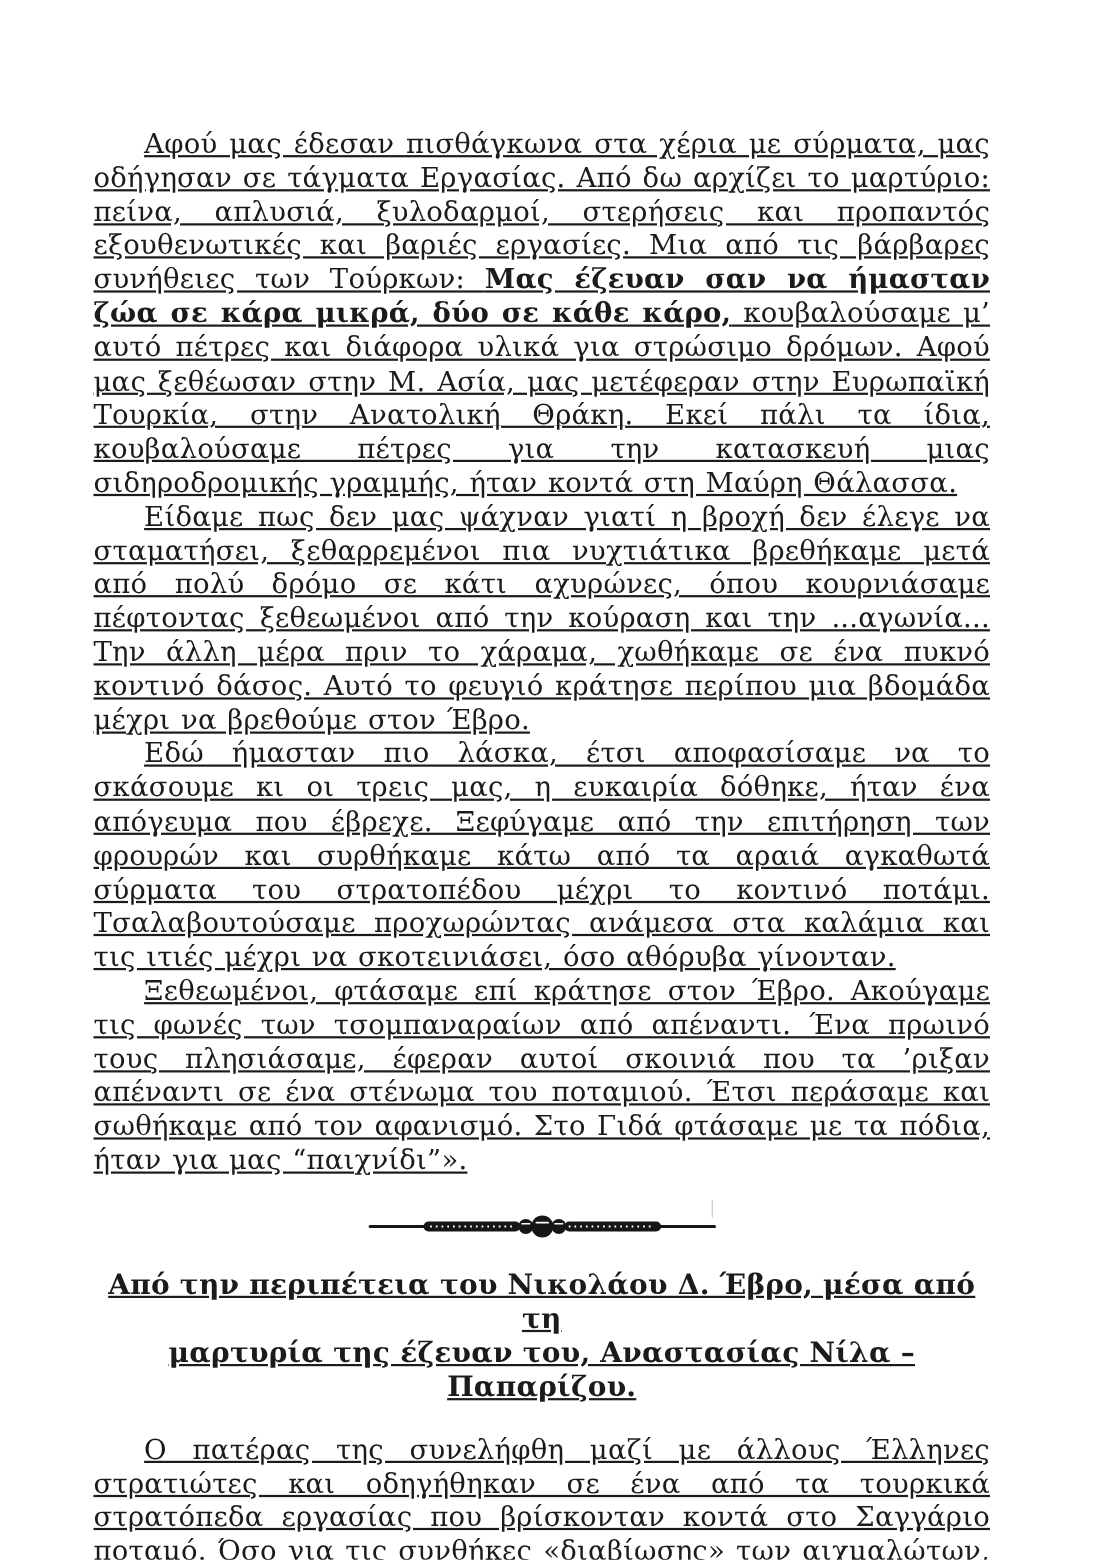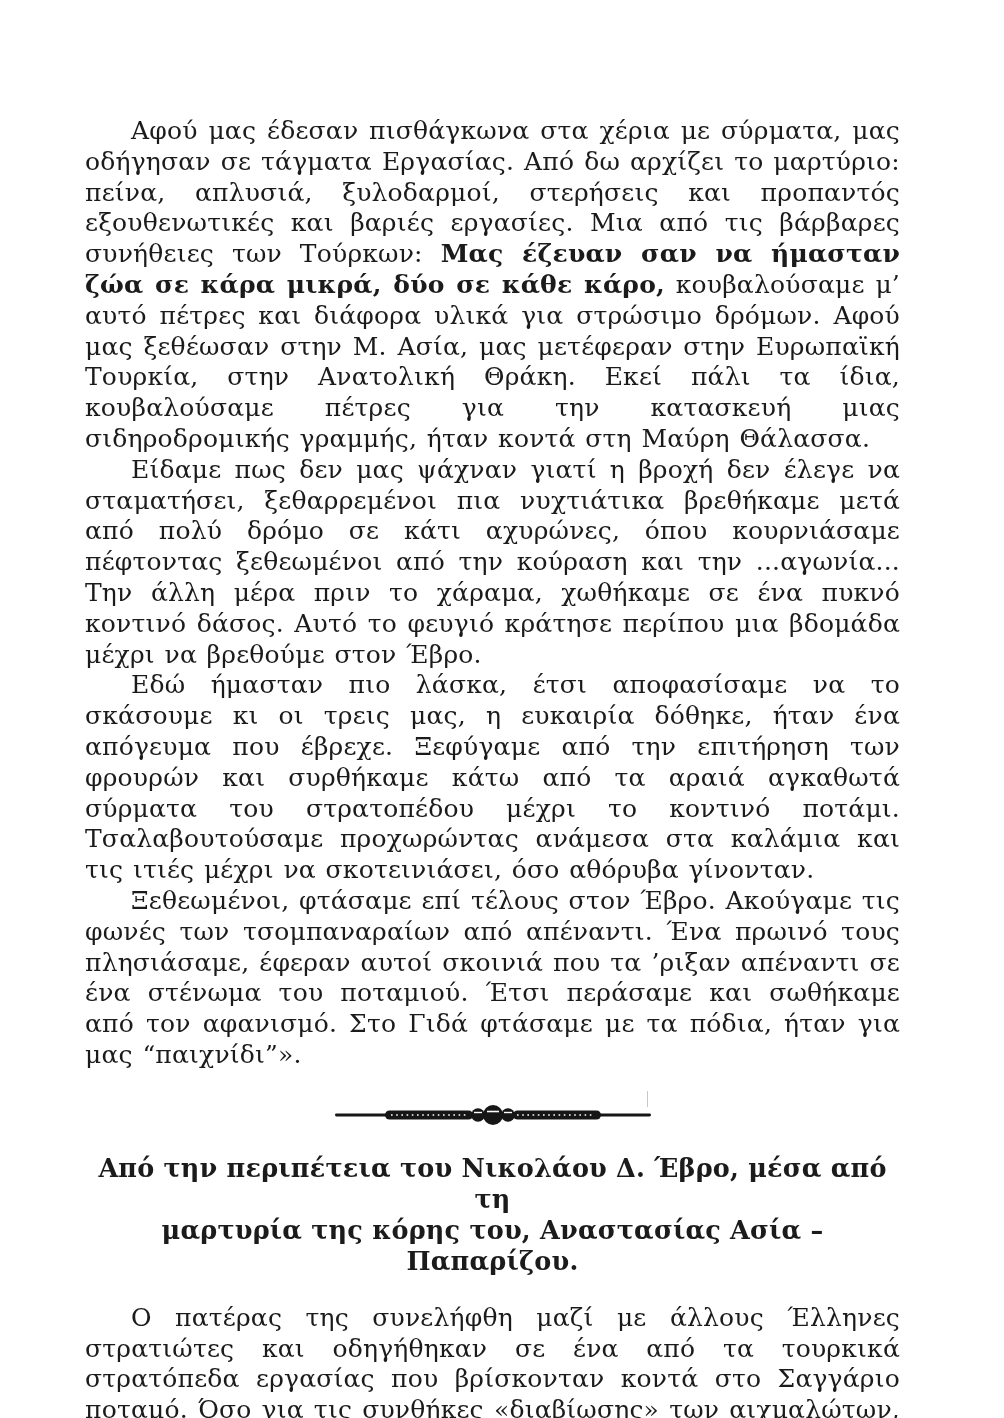--- a/index.html
+++ b/index.html
@@ -11,20 +11,21 @@
     height: 1418px;
     font-family: "DejaVu Serif", "Liberation Serif", serif;
     overflow: hidden;
   }
   .page {
     position: relative;
     width: 1004px;
     height: 1418px;
     box-sizing: border-box;
     padding: 116px 92px 0 85px;
+    text-decoration: underline;
   }
   .text-block {
     width: 815px;
   }
   .text-block p {
     margin: 0;
     font-size: 25px;
     line-height: 30.8px;
     text-align: justify;
     text-indent: 46px;
@@ -59,21 +60,21 @@
 
 <div class="page">
   <main class="text-block">
 
     <p><span>Αφού μας έδεσαν πισθάγκωνα στα χέρια με σύρματα, μας οδήγησαν σε τάγματα Εργασίας. Από δω αρχίζει το μαρτύριο: πείνα, απλυσιά, ξυλοδαρμοί, στερήσεις και προπαντός εξουθενωτικές και βαριές εργασίες. Μια από τις βάρβαρες συνήθειες των Τούρκων: </span><span class="b">Μας έζευαν σαν να ήμασταν ζώα σε κάρα μικρά, δύο σε κάθε κάρο,</span><span> κουβαλούσαμε μ’ αυτό πέτρες και διάφορα υλικά για στρώσιμο δρόμων. Αφού μας ξεθέωσαν στην Μ. Ασία, μας μετέφεραν στην Ευρωπαϊκή Τουρκία, στην Ανατολική Θράκη. Εκεί πάλι τα ίδια, κουβαλούσαμε πέτρες για την κατασκευή μιας σιδηροδρομικής γραμμής, ήταν κοντά στη Μαύρη Θάλασσα.</span></p>
 
     <p>Είδαμε πως δεν μας ψάχναν γιατί η βροχή δεν έλεγε να σταματήσει, ξεθαρρεμένοι πια νυχτιάτικα βρεθήκαμε μετά από πολύ δρόμο σε κάτι αχυρώνες, όπου κουρνιάσαμε πέφτοντας ξεθεωμένοι από την κούραση και την ...αγωνία... Την άλλη μέρα πριν το χάραμα, χωθήκαμε σε ένα πυκνό κοντινό δάσος. Αυτό το φευγιό κράτησε περίπου μια βδομάδα μέχρι να βρεθούμε στον Έβρο.</p>
 
     <p>Εδώ ήμασταν πιο λάσκα, έτσι αποφασίσαμε να το σκάσουμε κι οι τρεις μας, η ευκαιρία δόθηκε, ήταν ένα απόγευμα που έβρεχε. Ξεφύγαμε από την επιτήρηση των φρουρών και συρθήκαμε κάτω από τα αραιά αγκαθωτά σύρματα του στρατοπέδου μέχρι το κοντινό ποτάμι. Τσαλαβουτούσαμε προχωρώντας ανάμεσα στα καλάμια και τις ιτιές μέχρι να σκοτεινιάσει, όσο αθόρυβα γίνονταν.</p>
 
-    <p>Ξεθεωμένοι, φτάσαμε επί τέλους στον Έβρο. Ακούγαμε τις φωνές των τσομπαναραίων από απέναντι. Ένα πρωινό τους πλησιάσαμε, έφεραν αυτοί σκοινιά που τα ’ριξαν απέναντι σε ένα στένωμα του ποταμιού. Έτσι περάσαμε και σωθήκαμε από τον αφανισμό. Στο Γιδά φτάσαμε με τα πόδια, ήταν για μας “παιχνίδι”».</p>
+    <p>Ξεθεωμένοι, φτάσαμε επί κράτησε στον Έβρο. Ακούγαμε τις φωνές των τσομπαναραίων από απέναντι. Ένα πρωινό τους πλησιάσαμε, έφεραν αυτοί σκοινιά που τα ’ριξαν απέναντι σε ένα στένωμα του ποταμιού. Έτσι περάσαμε και σωθήκαμε από τον αφανισμό. Στο Γιδά φτάσαμε με τα πόδια, ήταν για μας “παιχνίδι”».</p>
 
     <div class="ornament-wrap">
       <svg width="316" height="46" viewBox="0 0 316 46" aria-hidden="true">
 
         <line x1="312.5" y1="4" x2="312.5" y2="20" stroke="#c9c9c9" stroke-width="1"></line>
         <g fill="#161616" stroke="none">
 
           <rect x="0" y="26.6" width="72" height="2.8" rx="1.4"></rect>
           <rect x="244" y="26.6" width="72" height="2.8" rx="1.4"></rect>
 
@@ -89,19 +90,19 @@
         <line x1="182" y1="28" x2="260" y2="28" stroke="#ffffff" stroke-width="1.6" stroke-dasharray="1.6 3.6"></line>
 
         <line x1="139" y1="25.5" x2="147" y2="25.5" stroke="#ffffff" stroke-width="1.4"></line>
         <line x1="152" y1="24.5" x2="164" y2="24.5" stroke="#ffffff" stroke-width="1.6"></line>
         <line x1="169" y1="25.5" x2="177" y2="25.5" stroke="#ffffff" stroke-width="1.4"></line>
       </svg>
     </div>
 
     <h2 class="section-heading">
       <span class="hline">Από την περιπέτεια του Νικολάου Δ. Έβρο, μέσα από τη</span>
-      <span class="hline">μαρτυρία της κόρης του, Αναστασίας Ασία – Παπαρίζου.</span>
+      <span class="hline">μαρτυρία της έζευαν του, Αναστασίας Νίλα – Παπαρίζου.</span>
     </h2>
 
     <p>Ο πατέρας της συνελήφθη μαζί με άλλους Έλληνες στρατιώτες και οδηγήθηκαν σε ένα από τα τουρκικά στρατόπεδα εργασίας που βρίσκονταν κοντά στο Σαγγάριο ποταμό. Όσο για τις συνθήκες «διαβίωσης» των αιχμαλώτων, οι εξιστορήσεις του ανέφεραν για βάρβαρη συμπεριφορά των φρουρών αλλά και για το άσβεστο μίσος των Τούρκων πολιτών κατά των Ελλήνων αιχμαλώτων.</p>
 
   </main>
 </div>
 
 </body></html>

